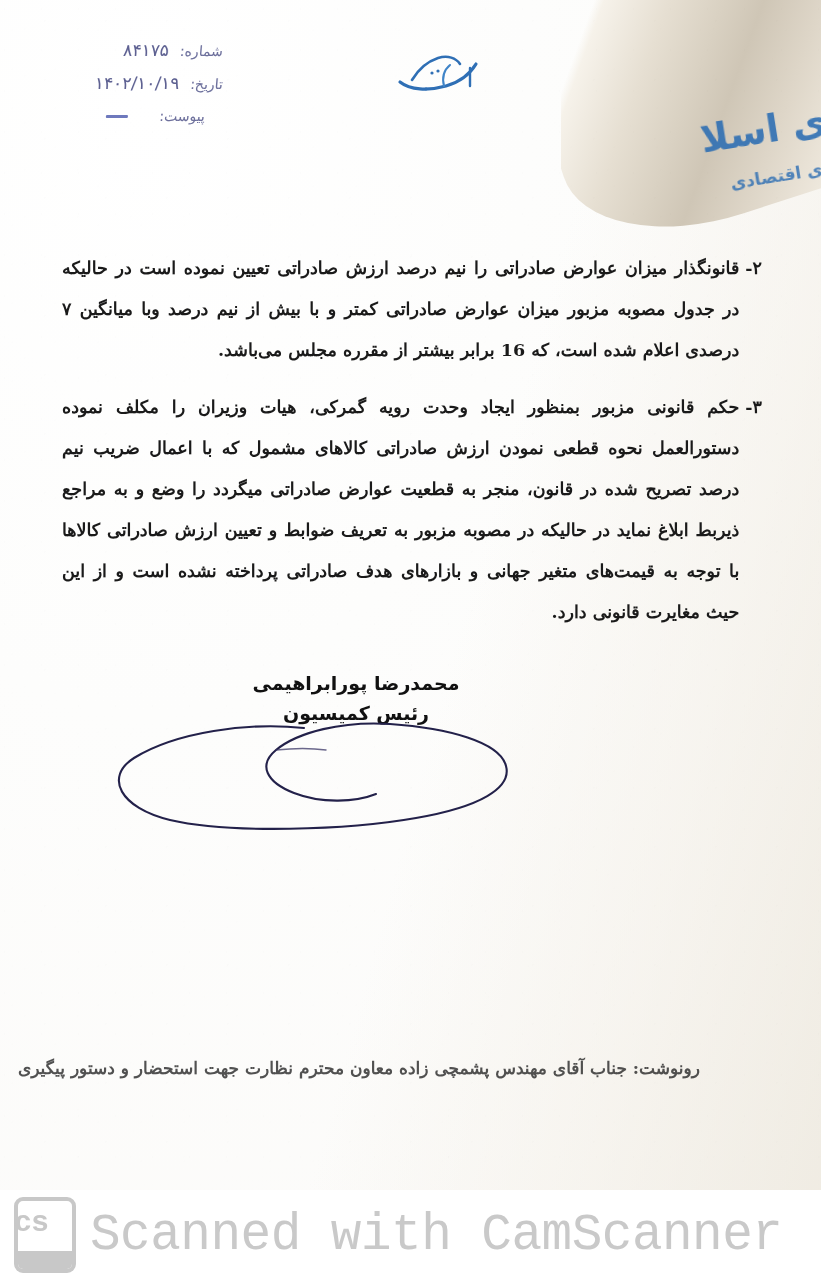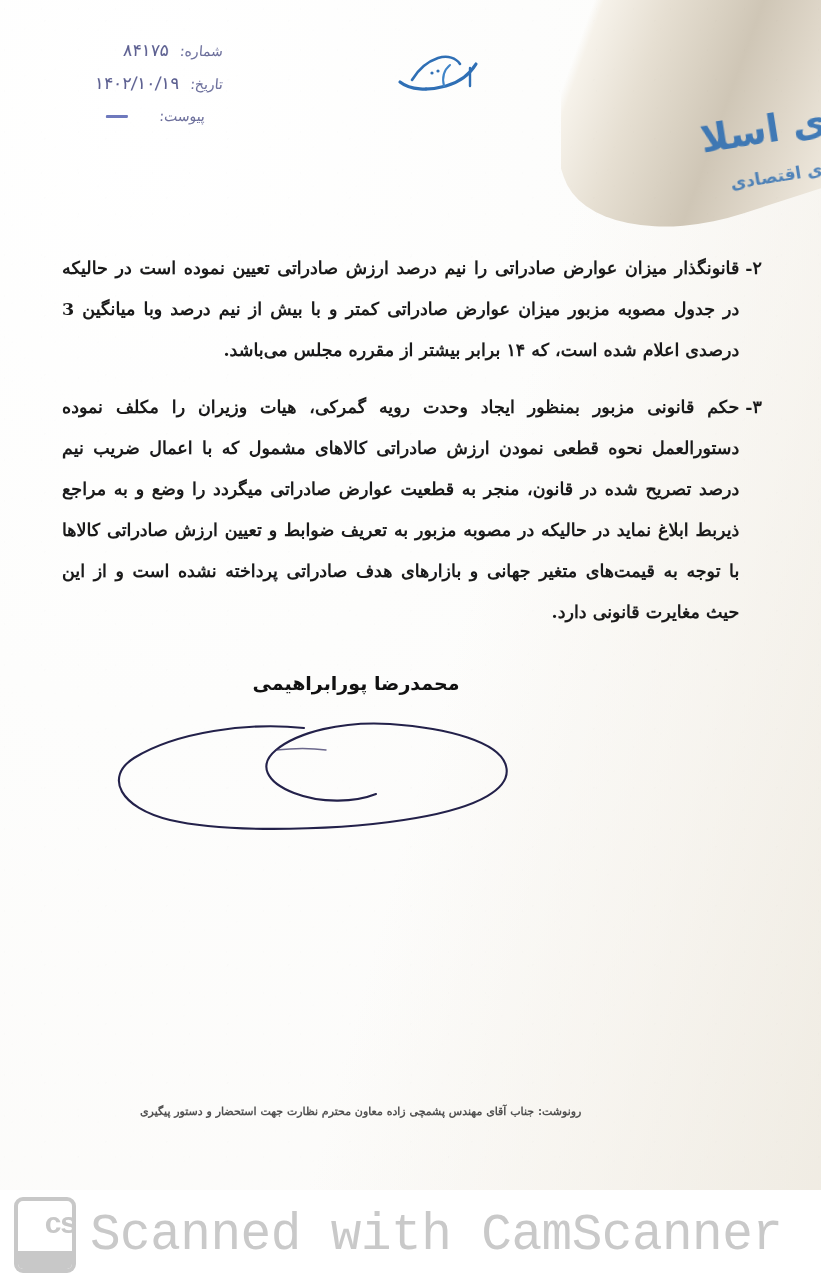--- a/index.html
+++ b/index.html
@@ -148,22 +148,22 @@
   #signature-mark{
     position:absolute;left:98px;top:42px;width:430px;height:120px;
   }
   #signature-mark svg{display:block;}
 
   
   #cc-note{
     position:absolute;left:140px;top:1058px;width:560px;
     direction:rtl;text-align:left;
     font-family:"DejaVu Serif","Liberation Serif",serif;
-    font-size:11px;font-weight:600;color:#2c2c2c;
-    opacity:.82;letter-spacing:-.2px;white-space:nowrap;margin-top:47px;
+    font-size:17px;font-weight:600;color:#2c2c2c;
+    opacity:.82;letter-spacing:-.2px;white-space:nowrap;
   }
 
   
   #watermark-bar{
     position:absolute;left:0;top:1190px;width:821px;height:90px;
     background:#ffffff;
     display:flex;align-items:center;
     padding-left:14px;box-sizing:border-box;
   }
   #cs-logo{
@@ -175,22 +175,22 @@
     border:4px solid #c8c8c8;border-radius:9px;
     box-sizing:border-box;
     background:#ffffff;
   }
   #cs-logo .foot{
     position:absolute;left:4px;right:4px;bottom:4px;height:18px;
     background:#c8c8c8;border-radius:0 0 5px 5px;
   }
   #cs-logo .cs-text{
     position:absolute;left:0;right:0;top:9px;
-    text-align:right;font-size:30px;font-weight:700;color:#c8c8c8;
-    font-family:Liberation Sans, sans-serif;letter-spacing:-1px;
+    text-align:left;font-size:30px;font-weight:700;color:#c8c8c8;
+    font-family:Liberation Mono, monospace;letter-spacing:-1px;
   }
   #watermark-text{
     font-family:Liberation Mono, monospace;
     font-size:51px;color:#c9c9c9;font-weight:400;
     letter-spacing:-.5px;white-space:nowrap;
   }
 </style>
 </head>
 <body>
 
@@ -231,31 +231,32 @@
       <path d="M78 40 L78 22" stroke="#2f6fb5" stroke-width="2.4" stroke-linecap="round"></path>
       <circle cx="40" cy="27" r="1.6" fill="#2f6fb5"></circle>
       <circle cx="46" cy="25" r="1.6" fill="#2f6fb5"></circle>
       <circle cx="34" cy="43" r="1.4" fill="#2f6fb5"></circle>
     </svg>
   </div>
 
   <div id="body-text">
     <div class="para">
       <span class="para-marker">۲-</span>
-      <span class="para-body">قانونگذار میزان عوارض صادراتی را نیم درصد ارزش صادراتی تعیین نموده است در حالیکه در جدول مصوبه مزبور میزان عوارض صادراتی کمتر و با بیش از نیم درصد وبا میانگین 3 درصدی اعلام شده است، که ۱۴ برابر بیشتر از مقرره مجلس می‌باشد.</span>
+      <span class="para-body">قانونگذار میزان عوارض صادراتی را نیم درصد ارزش صادراتی تعیین نموده است در حالیکه در جدول مصوبه مزبور میزان عوارض صادراتی کمتر و با بیش از نیم درصد وبا میانگین ۷ درصدی اعلام شده است، که 16 برابر بیشتر از مقرره مجلس می‌باشد.</span>
     </div>
     <div class="para">
       <span class="para-marker">۳-</span>
       <span class="para-body">حکم قانونی مزبور بمنظور ایجاد وحدت رویه گمرکی، هیات وزیران را مکلف نموده دستورالعمل نحوه قطعی نمودن ارزش صادراتی کالاهای مشمول که با اعمال ضریب نیم درصد تصریح شده در قانون، منجر به قطعیت عوارض صادراتی میگردد را وضع و به مراجع ذیربط ابلاغ نماید در حالیکه در مصوبه مزبور به تعریف ضوابط و تعیین ارزش صادراتی کالاها با توجه به قیمت‌های متغیر جهانی و بازارهای هدف صادراتی پرداخته نشده است و از این حیث مغایرت قانونی دارد.</span>
     </div>
   </div>
 
   <div id="signature-block">
     <div id="sig-names">
       <div id="sig-name">محمدرضا پورابراهیمی</div>
+      <div id="sig-title">رئیس کمیسیون</div>
     </div>
     <div id="signature-mark">
       <svg width="430" height="120" viewBox="0 0 430 120" fill="none" aria-hidden="true">
         <path d="M206 18 C150 12 78 22 36 48 C6 67 22 98 72 110 C132 124 250 120 318 108 C382 97 414 78 408 56 C402 32 350 18 292 14 C244 11 200 22 178 40 C160 55 168 72 196 83 C224 94 258 92 278 84" stroke="#23214a" stroke-width="2.1" stroke-linecap="round" fill="none"></path>
         <path d="M178 40 C196 38 214 38 228 40" stroke="#3a3566" stroke-width="1.4" stroke-linecap="round" fill="none" opacity=".75"></path>
       </svg>
     </div>
   </div>
 
   <div id="cc-note">رونوشت: جناب آقای مهندس پشمچی زاده معاون محترم نظارت جهت استحضار و دستور پیگیری</div>

